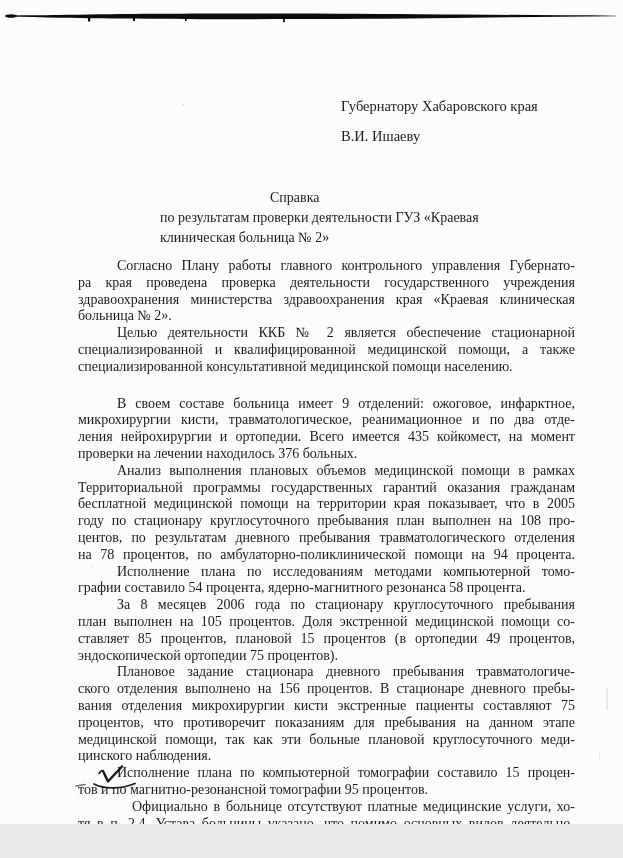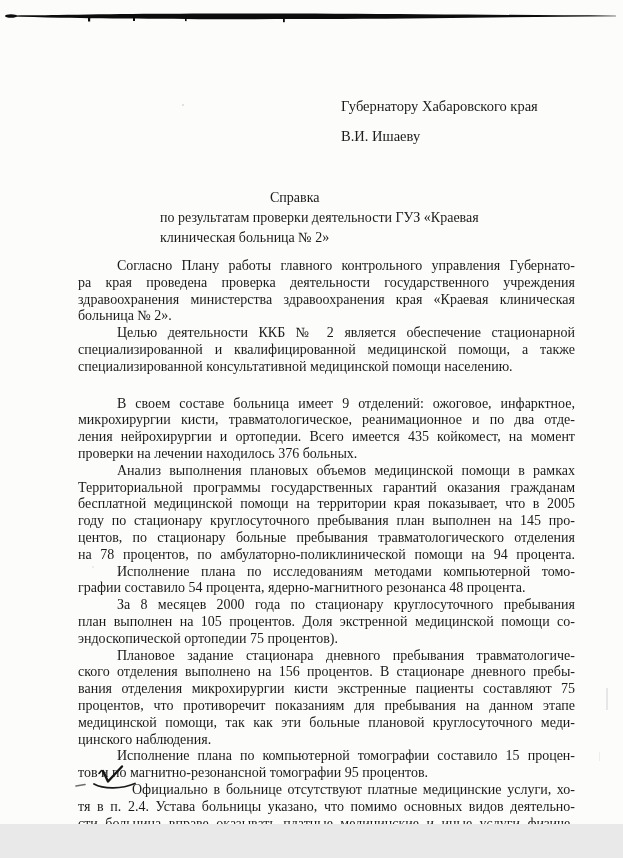--- a/index.html
+++ b/index.html
@@ -101,31 +101,32 @@
       <div class="para">
         <div class="line" style="text-indent: 39px; margin-top: 20px;">В своем составе больница имеет 9 отделений: ожоговое, инфарктное,</div>
         <div class="line">микрохирургии кисти, травматологическое, реанимационное и по два отде-</div>
         <div class="line">ления нейрохирургии и ортопедии. Всего имеется 435 койкомест, на момент</div>
         <div class="line flush">проверки на лечении находилось 376 больных.</div>
       </div>
       <div class="para">
         <div class="line" style="text-indent: 39px;">Анализ выполнения плановых объемов медицинской помощи в рамках</div>
         <div class="line">Территориальной программы государственных гарантий оказания гражданам</div>
         <div class="line">бесплатной медицинской помощи на территории края показывает, что в 2005</div>
-        <div class="line">году по стационару круглосуточного пребывания план выполнен на 145 про-</div>
-        <div class="line">центов, по стационару больные пребывания травматологического отделения</div>
+        <div class="line">году по стационару круглосуточного пребывания план выполнен на 108 про-</div>
+        <div class="line">центов, по результатам дневного пребывания травматологического отделения</div>
         <div class="line">на 78 процентов, по амбулаторно-поликлинической помощи на 94 процента.</div>
       </div>
       <div class="para">
         <div class="line" style="text-indent: 39px;">Исполнение плана по исследованиям методами компьютерной томо-</div>
-        <div class="line flush">графии составило 54 процента, ядерно-магнитного резонанса 48 процента.</div>
+        <div class="line flush">графии составило 54 процента, ядерно-магнитного резонанса 58 процента.</div>
       </div>
       <div class="para">
-        <div class="line" style="text-indent: 39px;">За 8 месяцев 2000 года по стационару круглосуточного пребывания</div>
+        <div class="line" style="text-indent: 39px;">За 8 месяцев 2006 года по стационару круглосуточного пребывания</div>
         <div class="line">план выполнен на 105 процентов. Доля экстренной медицинской помощи со-</div>
+        <div class="line">ставляет 85 процентов, плановой 15 процентов (в ортопедии 49 процентов,</div>
         <div class="line flush">эндоскопической ортопедии 75 процентов).</div>
       </div>
       <div class="para">
         <div class="line" style="text-indent: 39px;">Плановое задание стационара дневного пребывания травматологиче-</div>
         <div class="line">ского отделения выполнено на 156 процентов. В стационаре дневного пребы-</div>
         <div class="line">вания отделения микрохирургии кисти экстренные пациенты составляют 75</div>
         <div class="line">процентов, что противоречит показаниям для пребывания на данном этапе</div>
         <div class="line">медицинской помощи, так как эти больные плановой круглосуточного меди-</div>
         <div class="line flush">цинского наблюдения.</div>
       </div>

